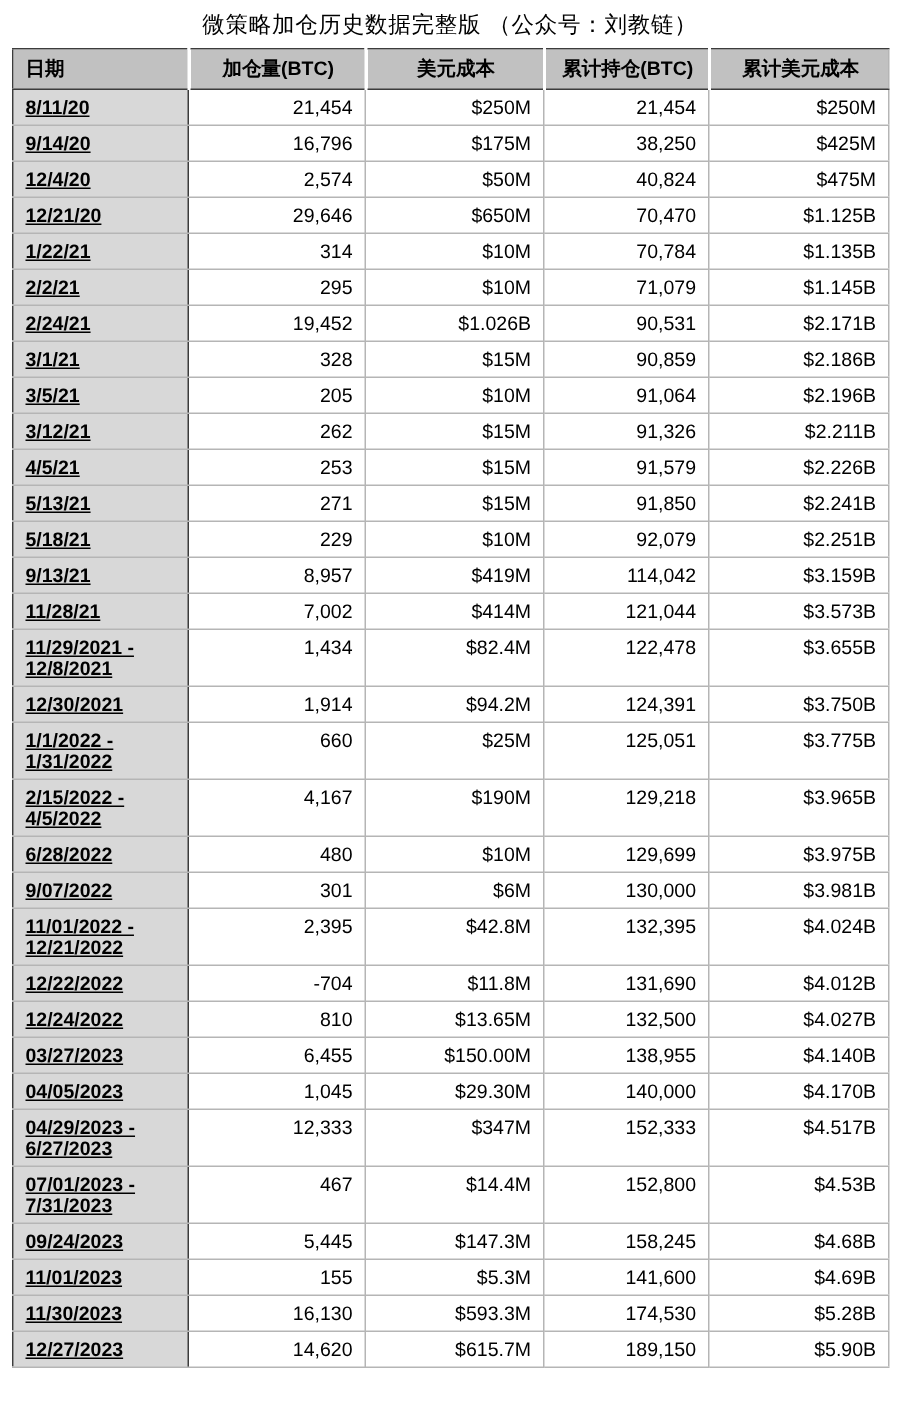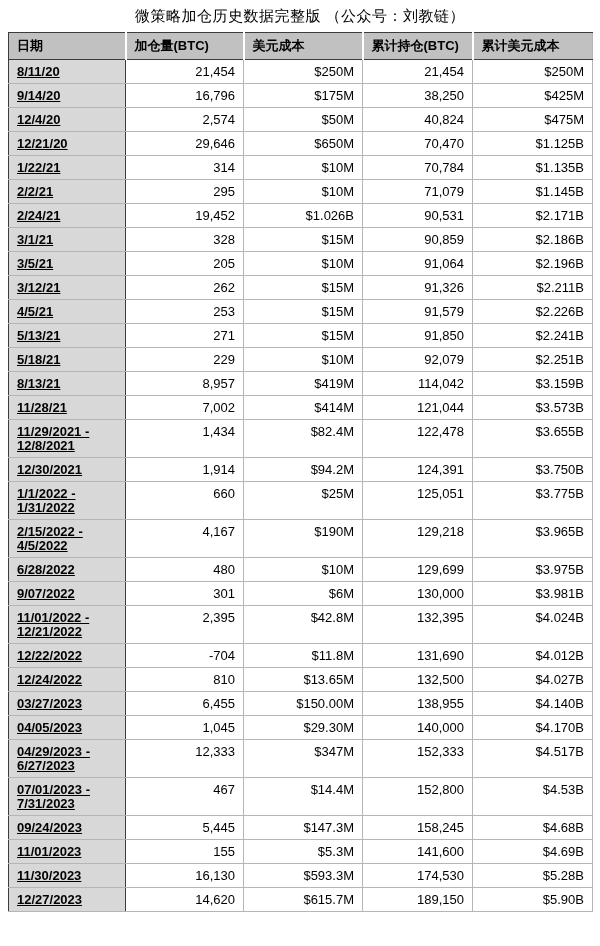--- a/index.html
+++ b/index.html
@@ -45,20 +45,21 @@
     text-align: left;
     padding: 6px 6px 6px 8px;
     line-height: 14px;
     border-top: 1.5px solid var(--dark-border);
     border-bottom: 1.5px solid var(--dark-border);
     white-space: nowrap;
     overflow: hidden;
   }
   table.history-table th + th {
     border-left: 2px solid #ffffff;
+    text-align: center;
   }
   table.history-table td {
     font-size: 13px;
     line-height: 14px;
     padding: 5px 8px 4px 8px;
     vertical-align: top;
     border-bottom: 1px solid var(--light-border);
     background: #ffffff;
   }
   table.history-table td.date {
@@ -183,21 +184,21 @@
         <td class="num">$2.241B</td>
       </tr>
       <tr>
         <td class="date">5/18/21</td>
         <td class="num">229</td>
         <td class="num">$10M</td>
         <td class="num">92,079</td>
         <td class="num">$2.251B</td>
       </tr>
       <tr>
-        <td class="date">8/13/21</td>
+        <td class="date">9/13/21</td>
         <td class="num">8,957</td>
         <td class="num">$419M</td>
         <td class="num">114,042</td>
         <td class="num">$3.159B</td>
       </tr>
       <tr>
         <td class="date">11/28/21</td>
         <td class="num">7,002</td>
         <td class="num">$414M</td>
         <td class="num">121,044</td>

